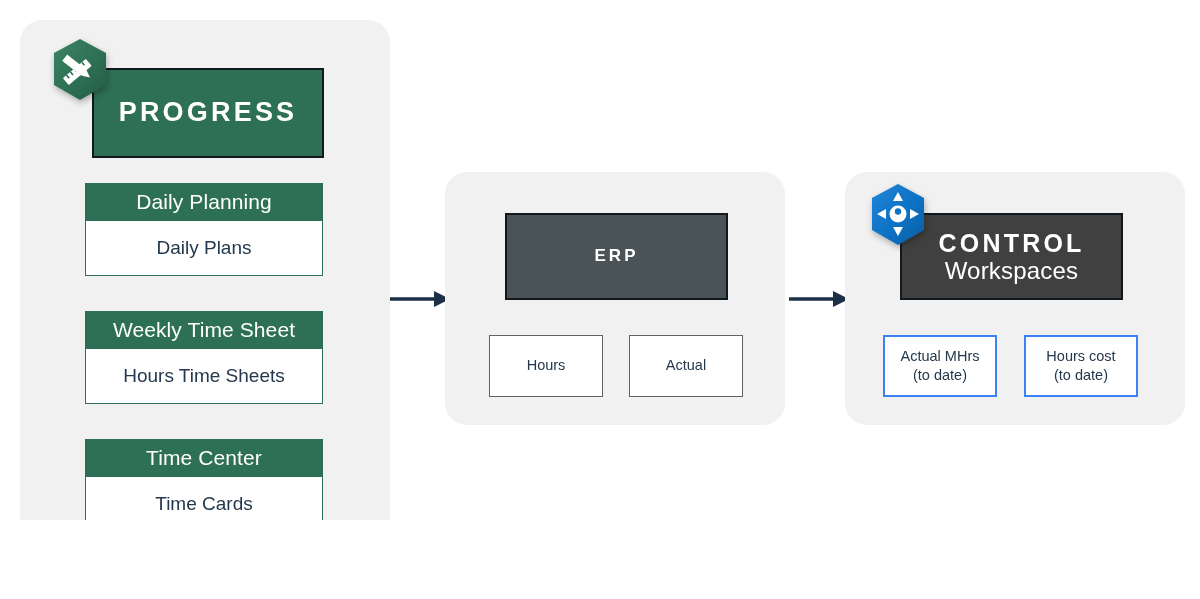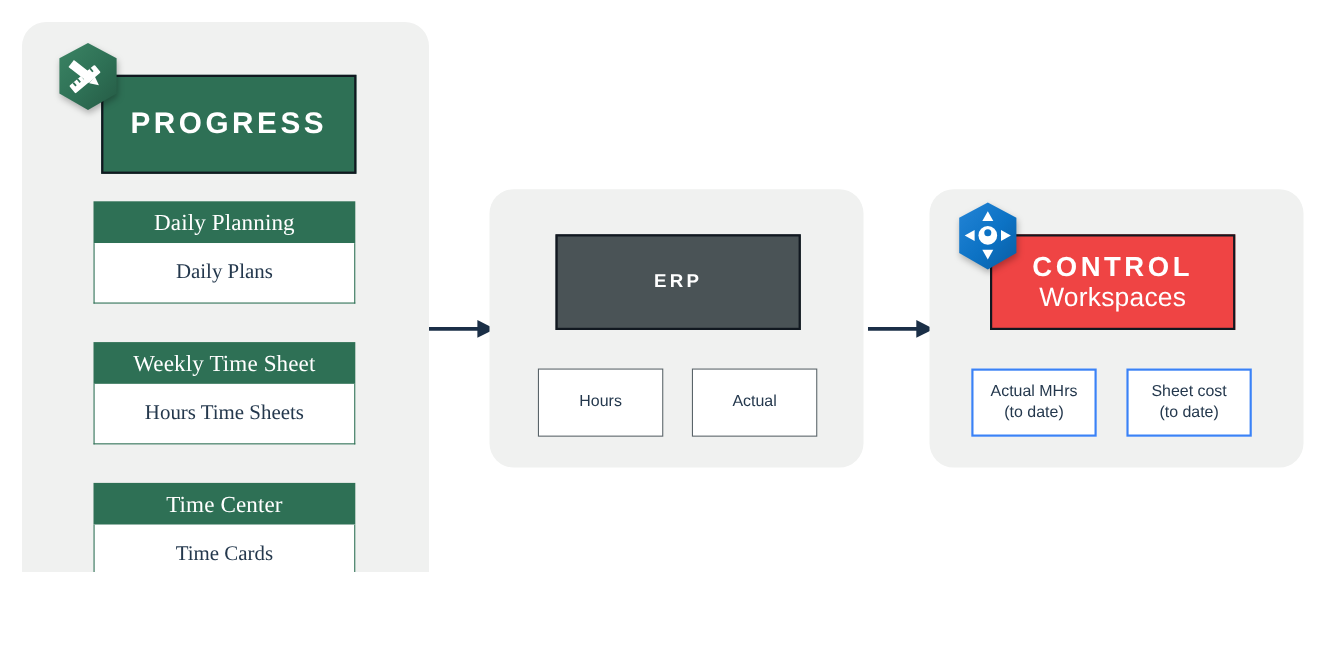--- a/index.html
+++ b/index.html
@@ -61,31 +61,30 @@
     left: 92px; top: 68px; width: 232px; height: 90px;
     background: #2e7055;
   }
   #box-erp {
     left: 505px; top: 213px; width: 223px; height: 87px;
     background: #4a5356;
   }
   #box-erp .brand-title { font-size: 17px; letter-spacing: 3px; }
   #box-control {
     left: 900px; top: 213px; width: 223px; height: 87px;
-    background: #ef4444;
+    background: #404040;
   }
   #box-control .brand-title { font-size: 25px; }
 
   
   .module {
     position: absolute;
     box-sizing: border-box;
     width: 238px;
     left: 85px;
-    font-family: Liberation Serif, serif;
   }
   .module-head {
     box-sizing: border-box;
     background: #2e7055;
     color: #ffffff;
     font-size: 21px;
     height: 38px;
     display: flex;
     align-items: center;
     justify-content: center;
@@ -260,18 +259,18 @@
 
   <div class="metric blue" id="metric-mhrs">
     <span>
       <span>Actual MHrs</span><br>
       <span>(to date)</span>
     </span>
   </div>
 
   <div class="metric blue" id="metric-cost">
     <span>
-      <span>Sheet cost</span><br>
+      <span>Hours cost</span><br>
       <span>(to date)</span>
     </span>
   </div>
 
 </div>
 
 </body></html>

